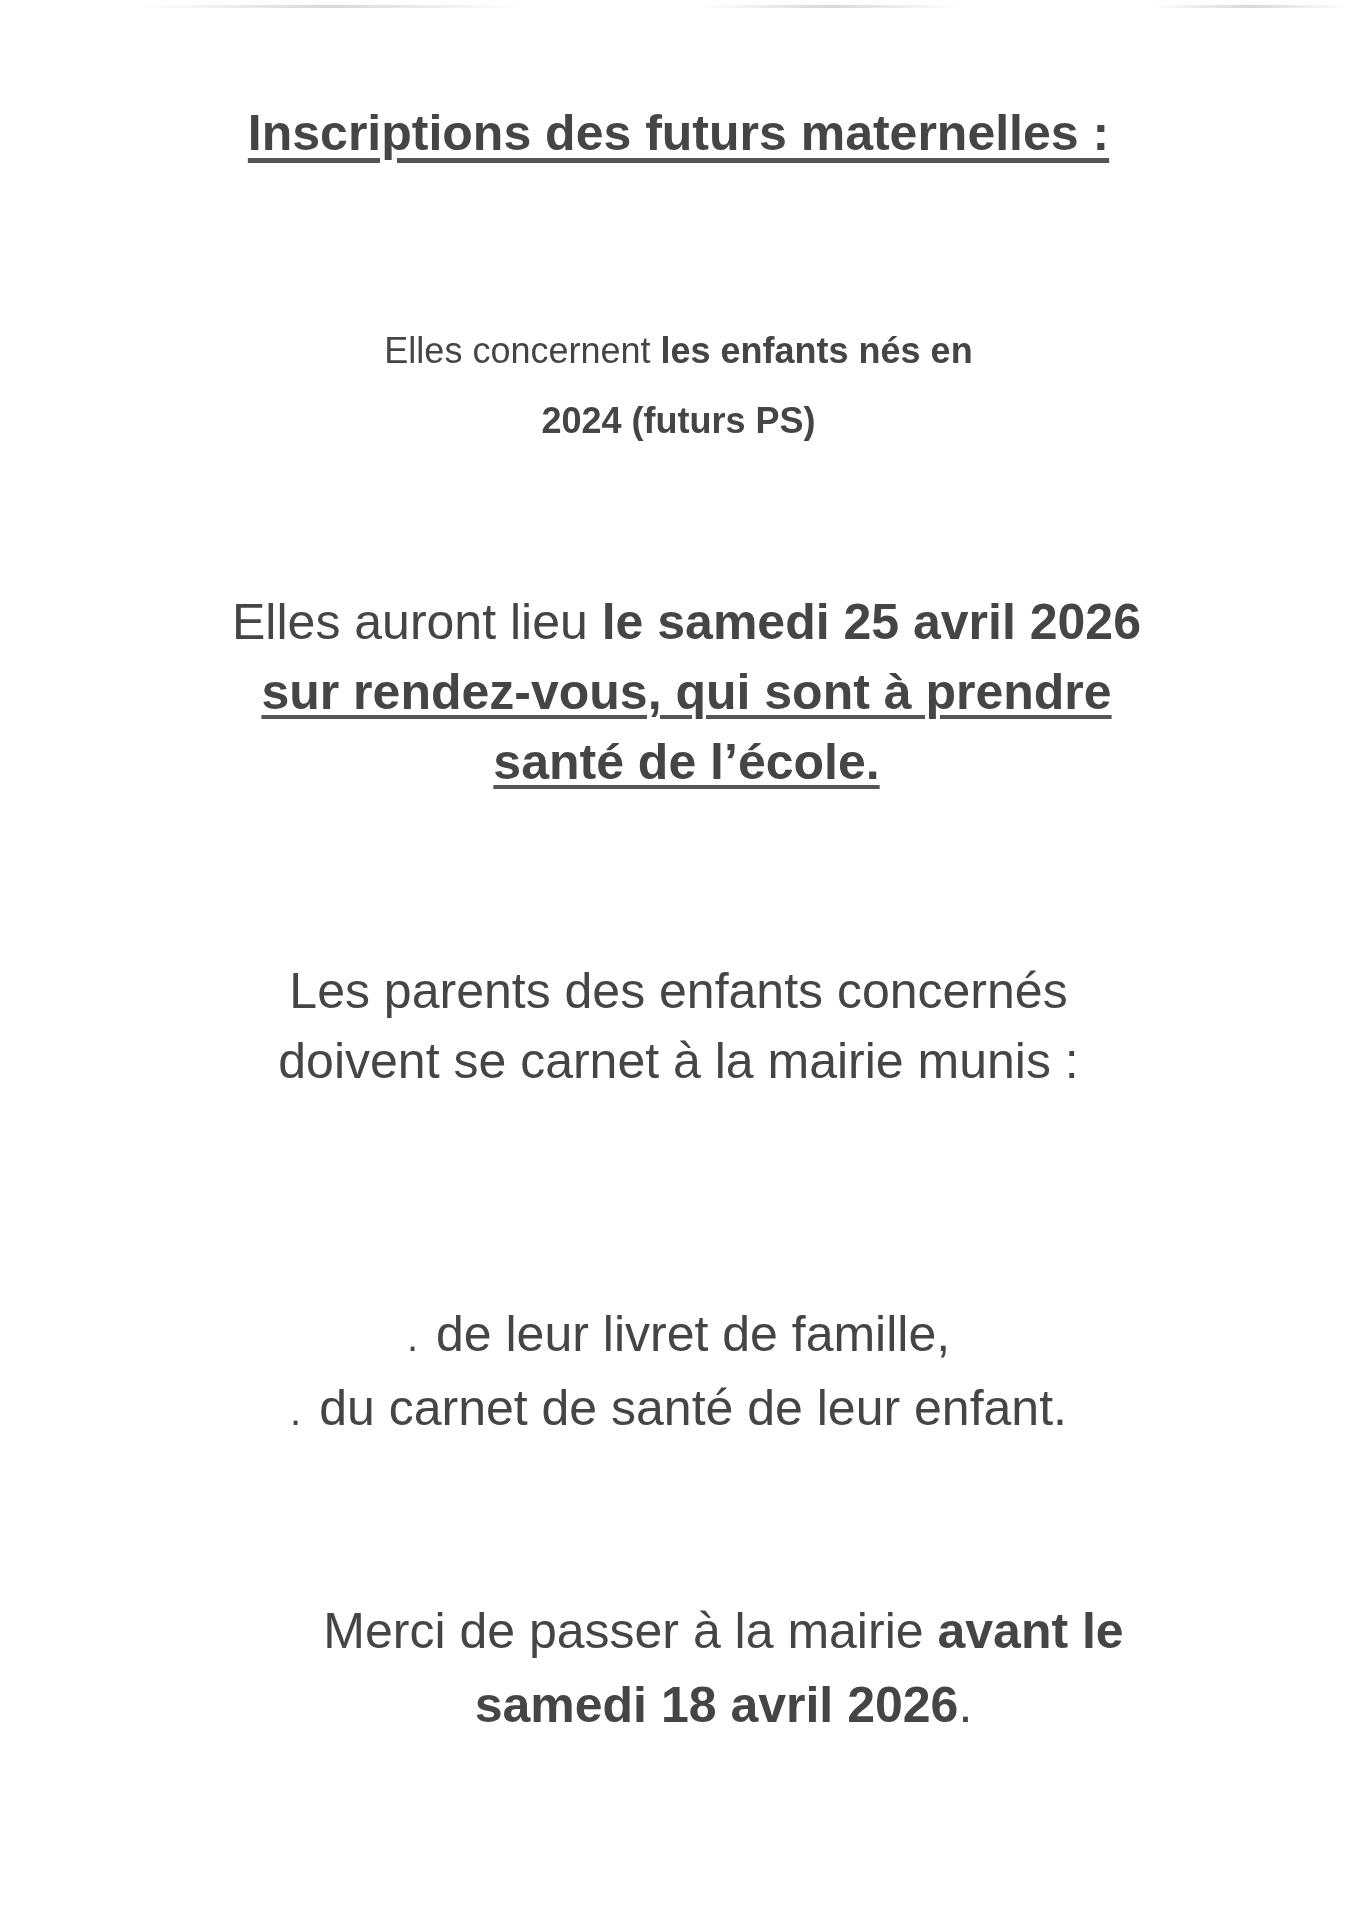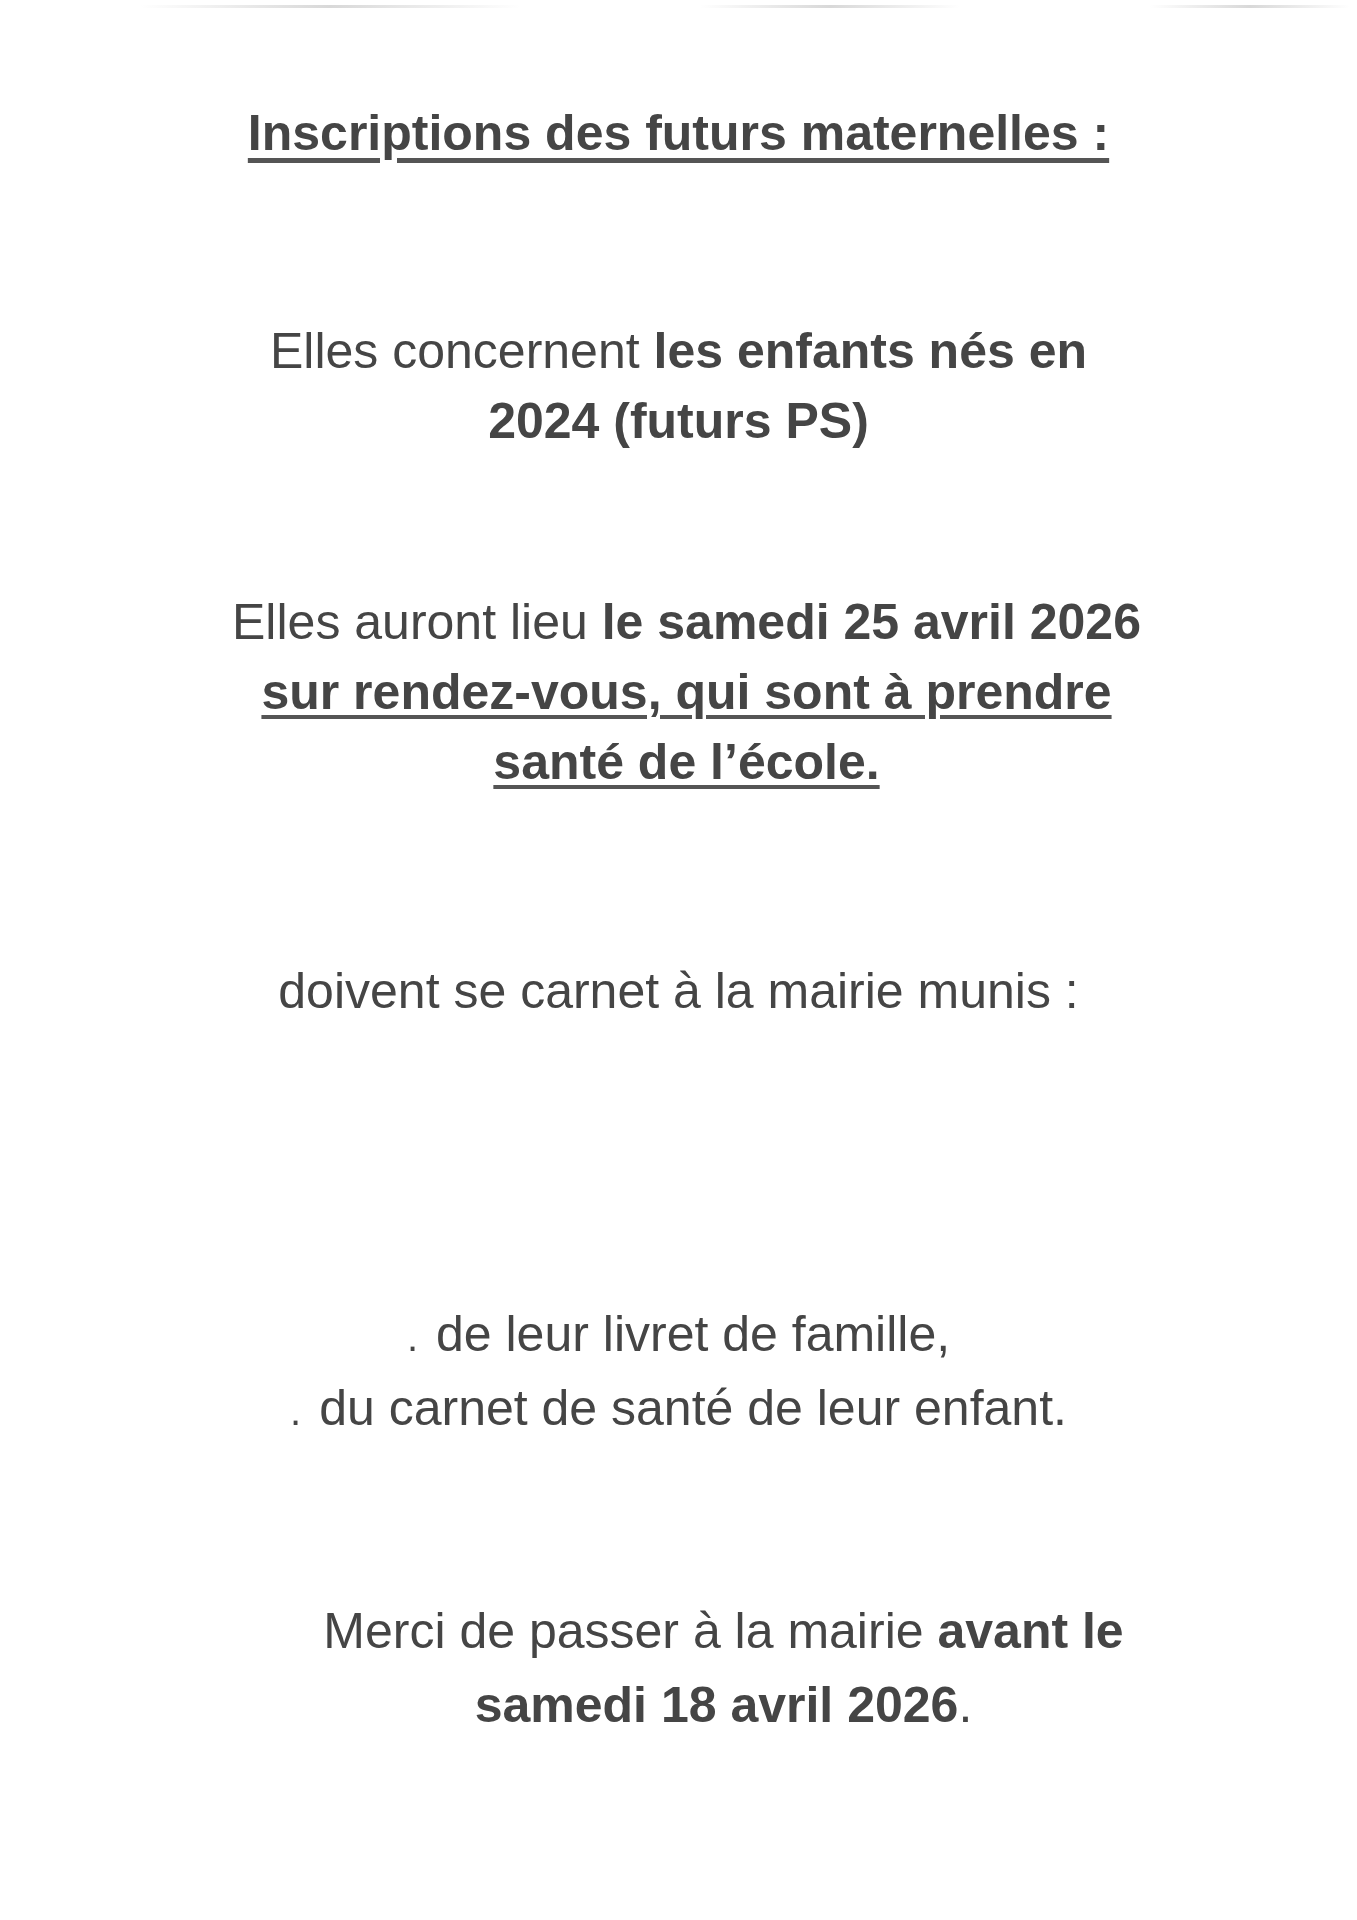--- a/index.html
+++ b/index.html
@@ -43,21 +43,21 @@
       font-size: 50px;
       line-height: 70px;
       font-weight: bold;
     }
     #title .u {
       text-decoration-thickness: 5px;
       text-underline-offset: 8px;
     }
     #p1 {
       top: 316px;
-      font-size: 50px;
+      font-size: 36px;
       line-height: 70px;
     }
     #p2 {
       top: 587px;
       font-size: 50px;
       line-height: 70px;
       margin-left: 8px;
     }
     #p3 {
       top: 956px;
@@ -98,20 +98,21 @@
   <span class="line b">2024 (futurs PS)</span>
 </div>
 
 <div class="block" id="p2">
   <span class="line"><span>Elles auront lieu </span><span class="b">le samedi 25 avril 2026</span></span>
   <span class="line"><span class="b u">sur rendez-vous, qui sont à prendre</span></span>
   <span class="line"><span class="b u">santé de l’école.</span></span>
 </div>
 
 <div class="block" id="p3">
+  <span class="line">Les parents des enfants concernés</span>
   <span class="line">doivent se carnet à la mairie munis :</span>
 </div>
 
 <div class="block" id="list">
   <span class="line"><span class="bullet">.</span><span>de leur livret de famille,</span></span>
   <span class="line"><span class="bullet">.</span><span>du carnet de santé de leur enfant.</span></span>
 </div>
 
 <div class="block" id="p4">
   <span class="line"><span>Merci de passer à la mairie </span><span class="b">avant le</span></span>

